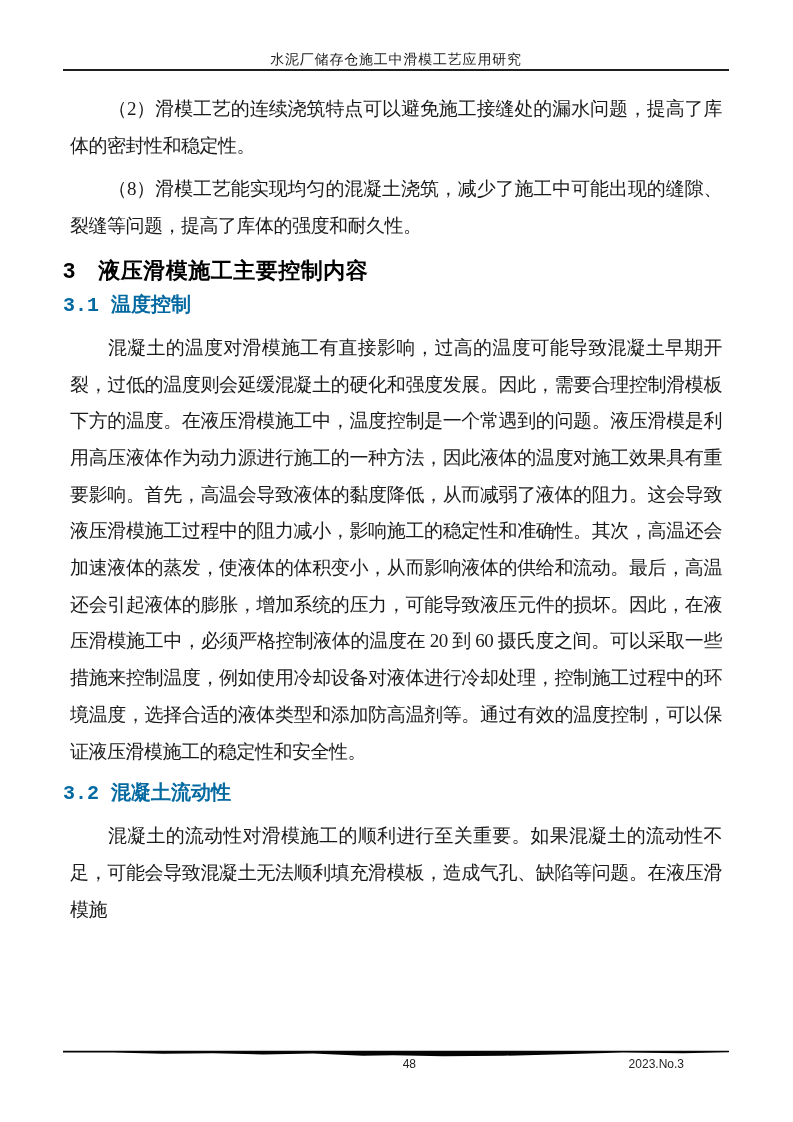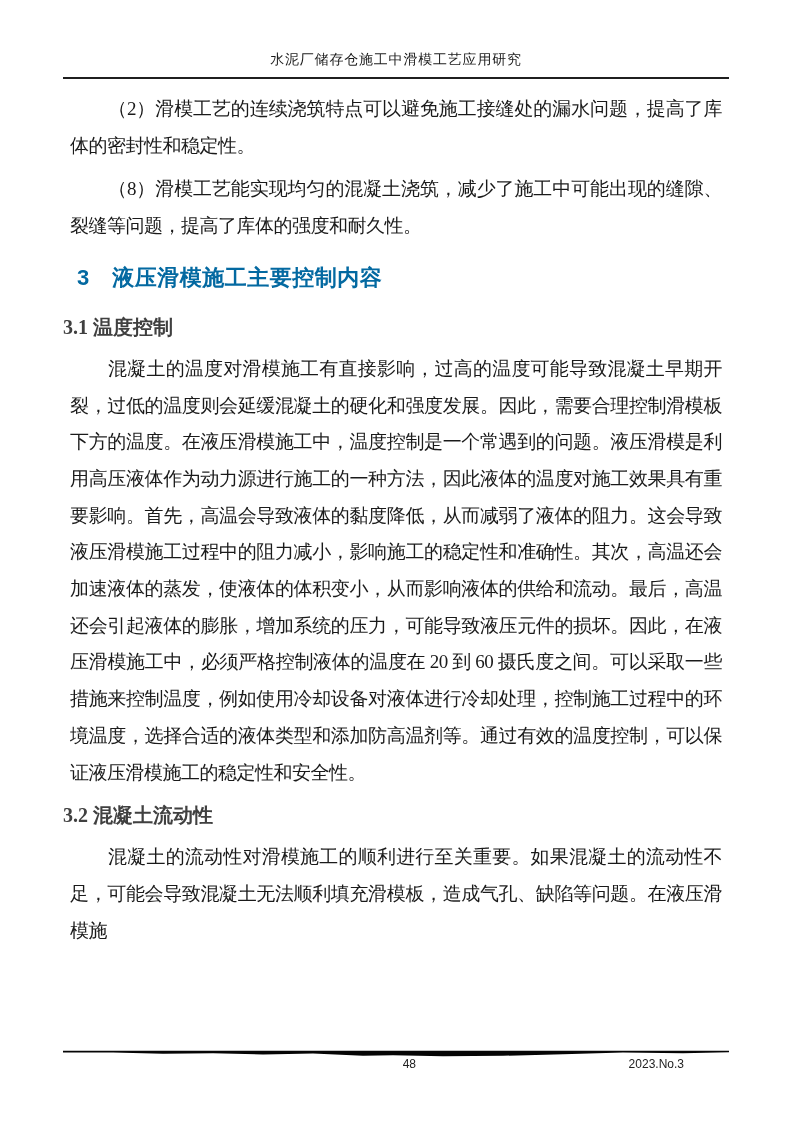--- a/index.html
+++ b/index.html
@@ -16,21 +16,20 @@
     color: #1a1a1a;
   }
   
   .page-header {
     position: absolute;
     left: 63px;
     width: 666px;
     top: 51px;
     text-align: center;
     border-bottom: 2px solid #1f1f1f;
-    padding-bottom: 8px;
   }
   .running-title {
     font-family: "Liberation Serif", "DejaVu Serif", serif;
     font-size: 14px;
     line-height: 18px;
     letter-spacing: 0.8px;
     color: #1a1a1a;
   }
   
   .page-body {
@@ -44,35 +43,35 @@
     font-family: "Liberation Serif", "DejaVu Serif", serif;
     font-size: 19px;
     line-height: 36.7px;
     letter-spacing: -0.5px;
     text-align: justify;
     text-align-last: left;
     text-indent: 2em;
     color: #1a1a1a;
   }
   .h-section {
-    margin: 14px;
+    margin: 0;
     font-family: "Liberation Sans", "DejaVu Sans", sans-serif;
     font-weight: bold;
     font-size: 22px;
     line-height: 37px;
     letter-spacing: 0.5px;
-    color: #0369a1;
+    color: #000000;
   }
   .h-sub {
     margin: 0;
-    font-family: Liberation Serif, serif;
+    font-family: Liberation Mono, monospace;
     font-weight: bold;
     font-size: 20px;
     line-height: 34px;
-    color: #404040;
+    color: #0369a1;
   }
   
   .page-footer {
     position: absolute;
     left: 63px;
     width: 666px;
     top: 1049px;
   }
   .footer-rule svg { display: block; }
   .footer-row {

